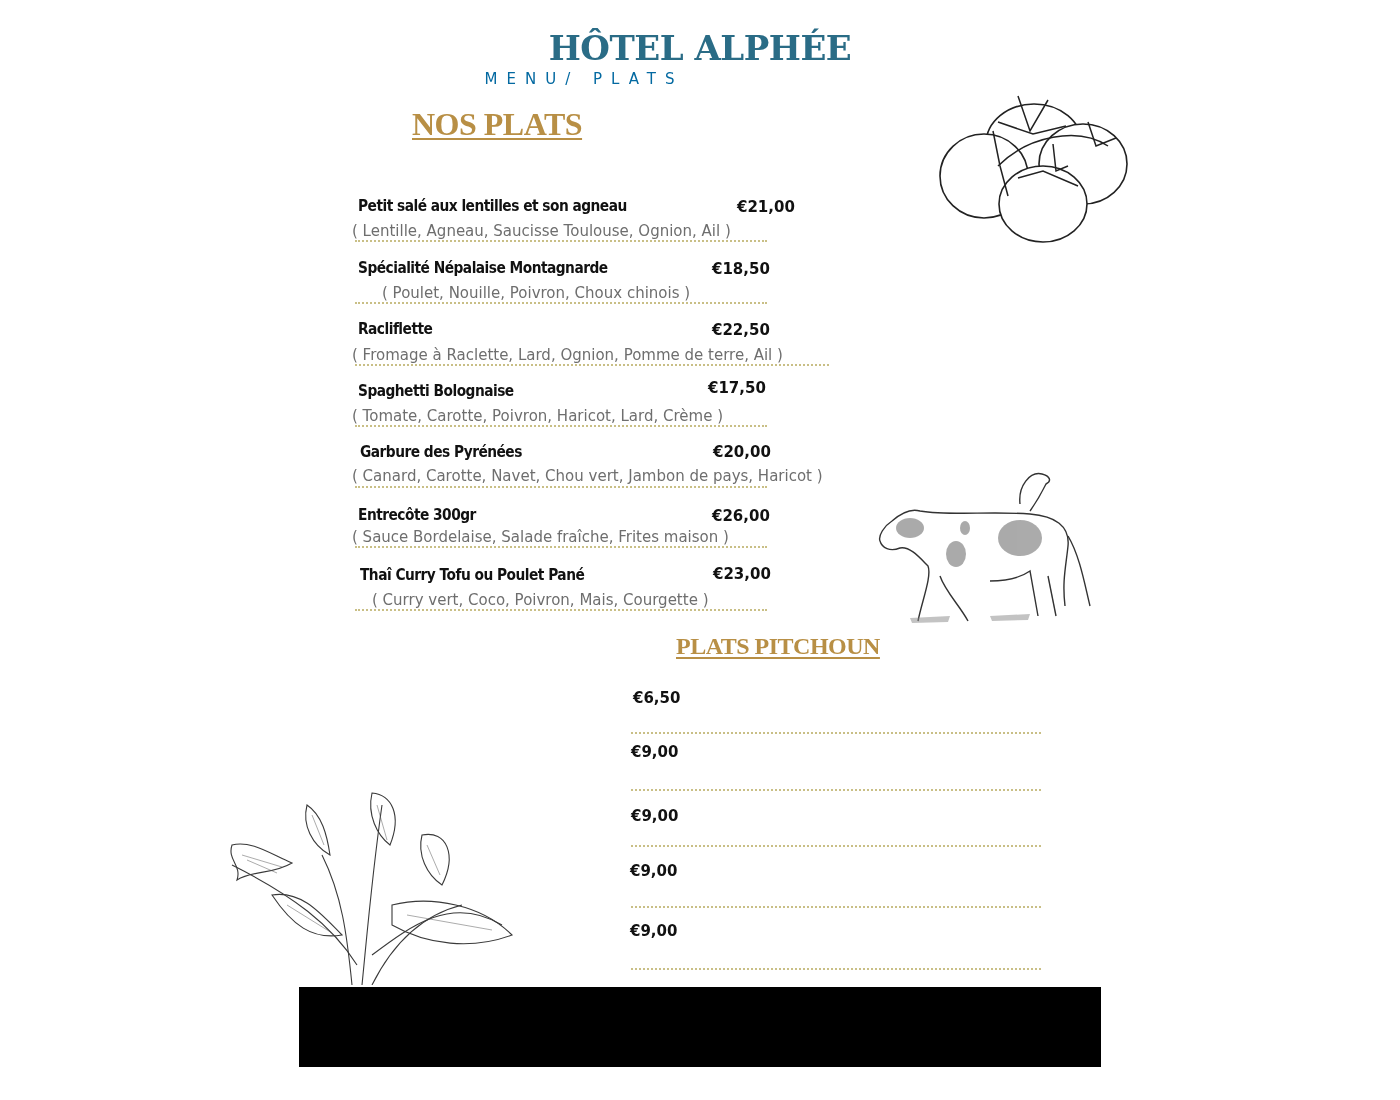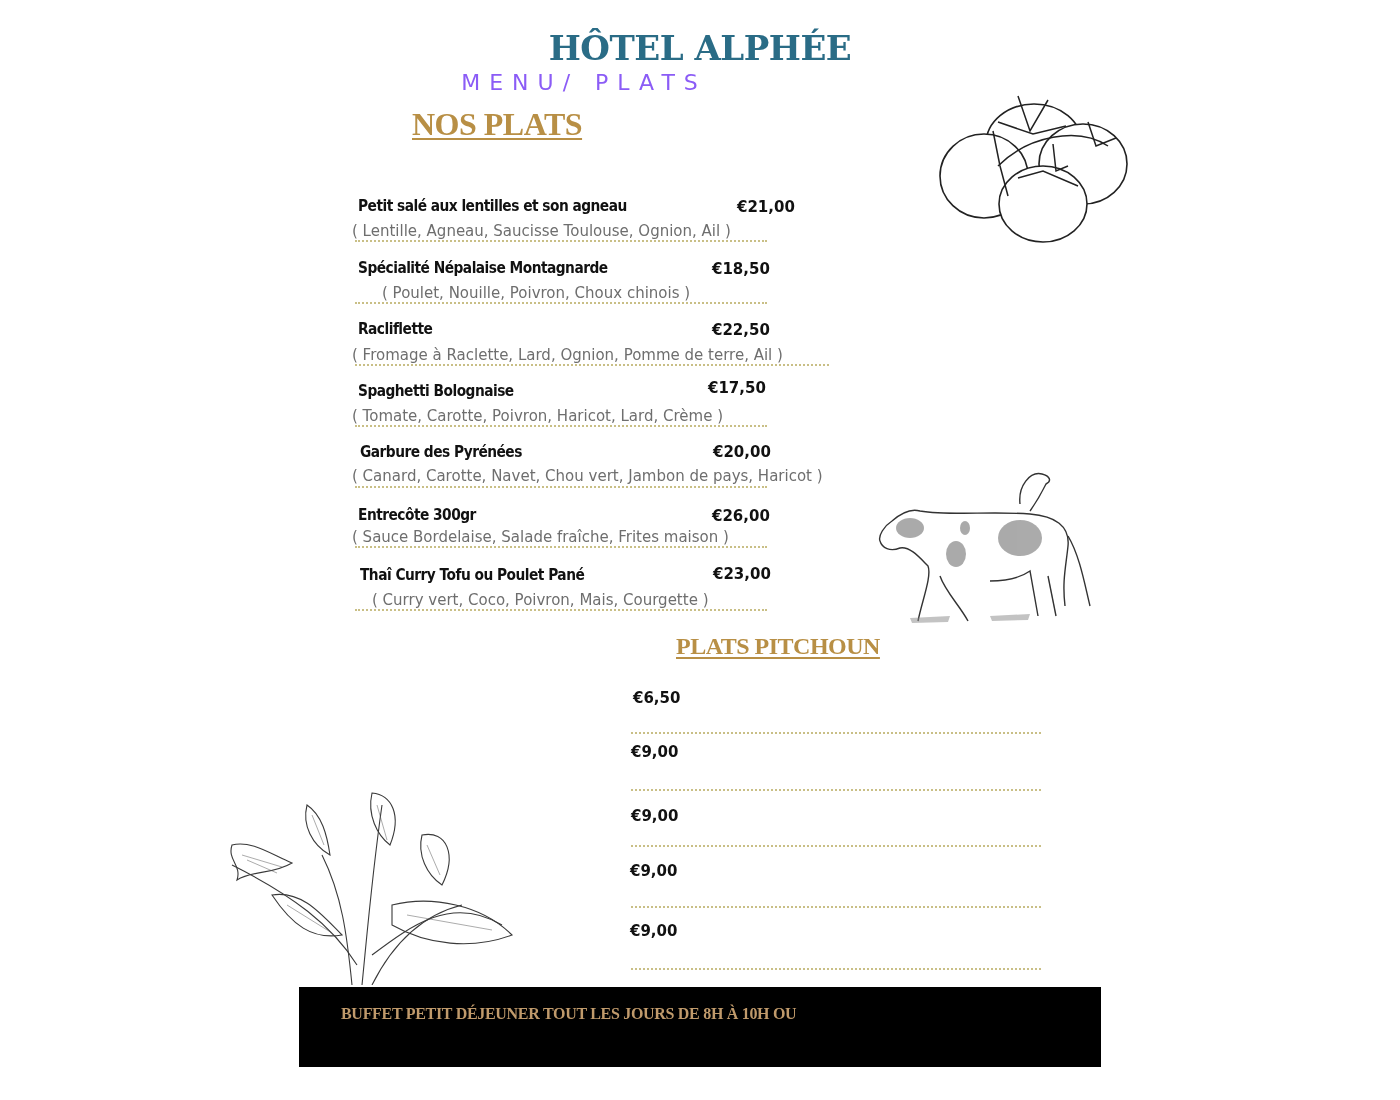--- a/index.html
+++ b/index.html
@@ -1,21 +1,21 @@
 <!DOCTYPE html>
 <html><head>
 <meta charset="utf-8">
 <style>
   html, body { margin:0; padding:0; background:#ffffff; }
   body { width:1400px; height:1100px; position:relative; overflow:hidden; font-family:"Liberation Sans", sans-serif; }
 
   .hotel-title { position:absolute; top:28px; left:0; width:1400px; text-align:center;
     font-family:"DejaVu Serif", serif; font-weight:bold; font-size:34px; color:#2a6c86; letter-spacing:-0.5px; }
   .subtitle { position:absolute; top:70px; left:0; width:1168px; text-align:center;
-    font-family:"DejaVu Sans", sans-serif; font-size:22px; letter-spacing:9px; color:#8b5cf6; }
+    font-family:"DejaVu Sans", sans-serif; font-size:15px; letter-spacing:9px; color:#0369a1; }
 
   .section-title { position:absolute; font-family:"Liberation Serif", serif; font-weight:bold;
     color:#b88f45; text-decoration:underline; text-decoration-thickness:2px; text-underline-offset:3px;
     letter-spacing:-0.5px; }
   .nos-plats { top:106px; left:412px; font-size:32px; }
   .pitchoun { top:633px; left:676px; font-size:24px; }
 
   .dish { position:absolute; }
   .dish-name { position:absolute; font-family:"DejaVu Sans", sans-serif; font-weight:bold; font-size:16px;
     color:#111; letter-spacing:-0.6px; white-space:nowrap; transform:scaleX(0.86); transform-origin:left center; }
@@ -177,14 +177,13 @@
     <path d="M210 50 C235 45,245 70,230 100 C215 90,205 70,210 50Z"></path>
     <path d="M180 120 C220 110,270 120,300 150 C260 165,215 160,180 140Z"></path>
     <path d="M60 110 C90 105,110 130,130 150 C100 155,80 140,60 110Z"></path>
   </g>
   <g stroke="#555" stroke-width="0.7" opacity="0.7">
     <path d="M30 70 L70 82 M35 75 L65 88 M100 30 L112 60 M165 20 L175 55 M215 60 L228 90 M195 130 L280 145 M75 120 L120 148"></path>
   </g>
 </svg>
 
 <div class="banner">
-  <div class="banner-line" style="left:42px;top:18px;">BUFFET PETIT DÉJEUNER TOUT LES JOURS DE 8H À 10H OU</div>
 </div>
 
 </body></html>

